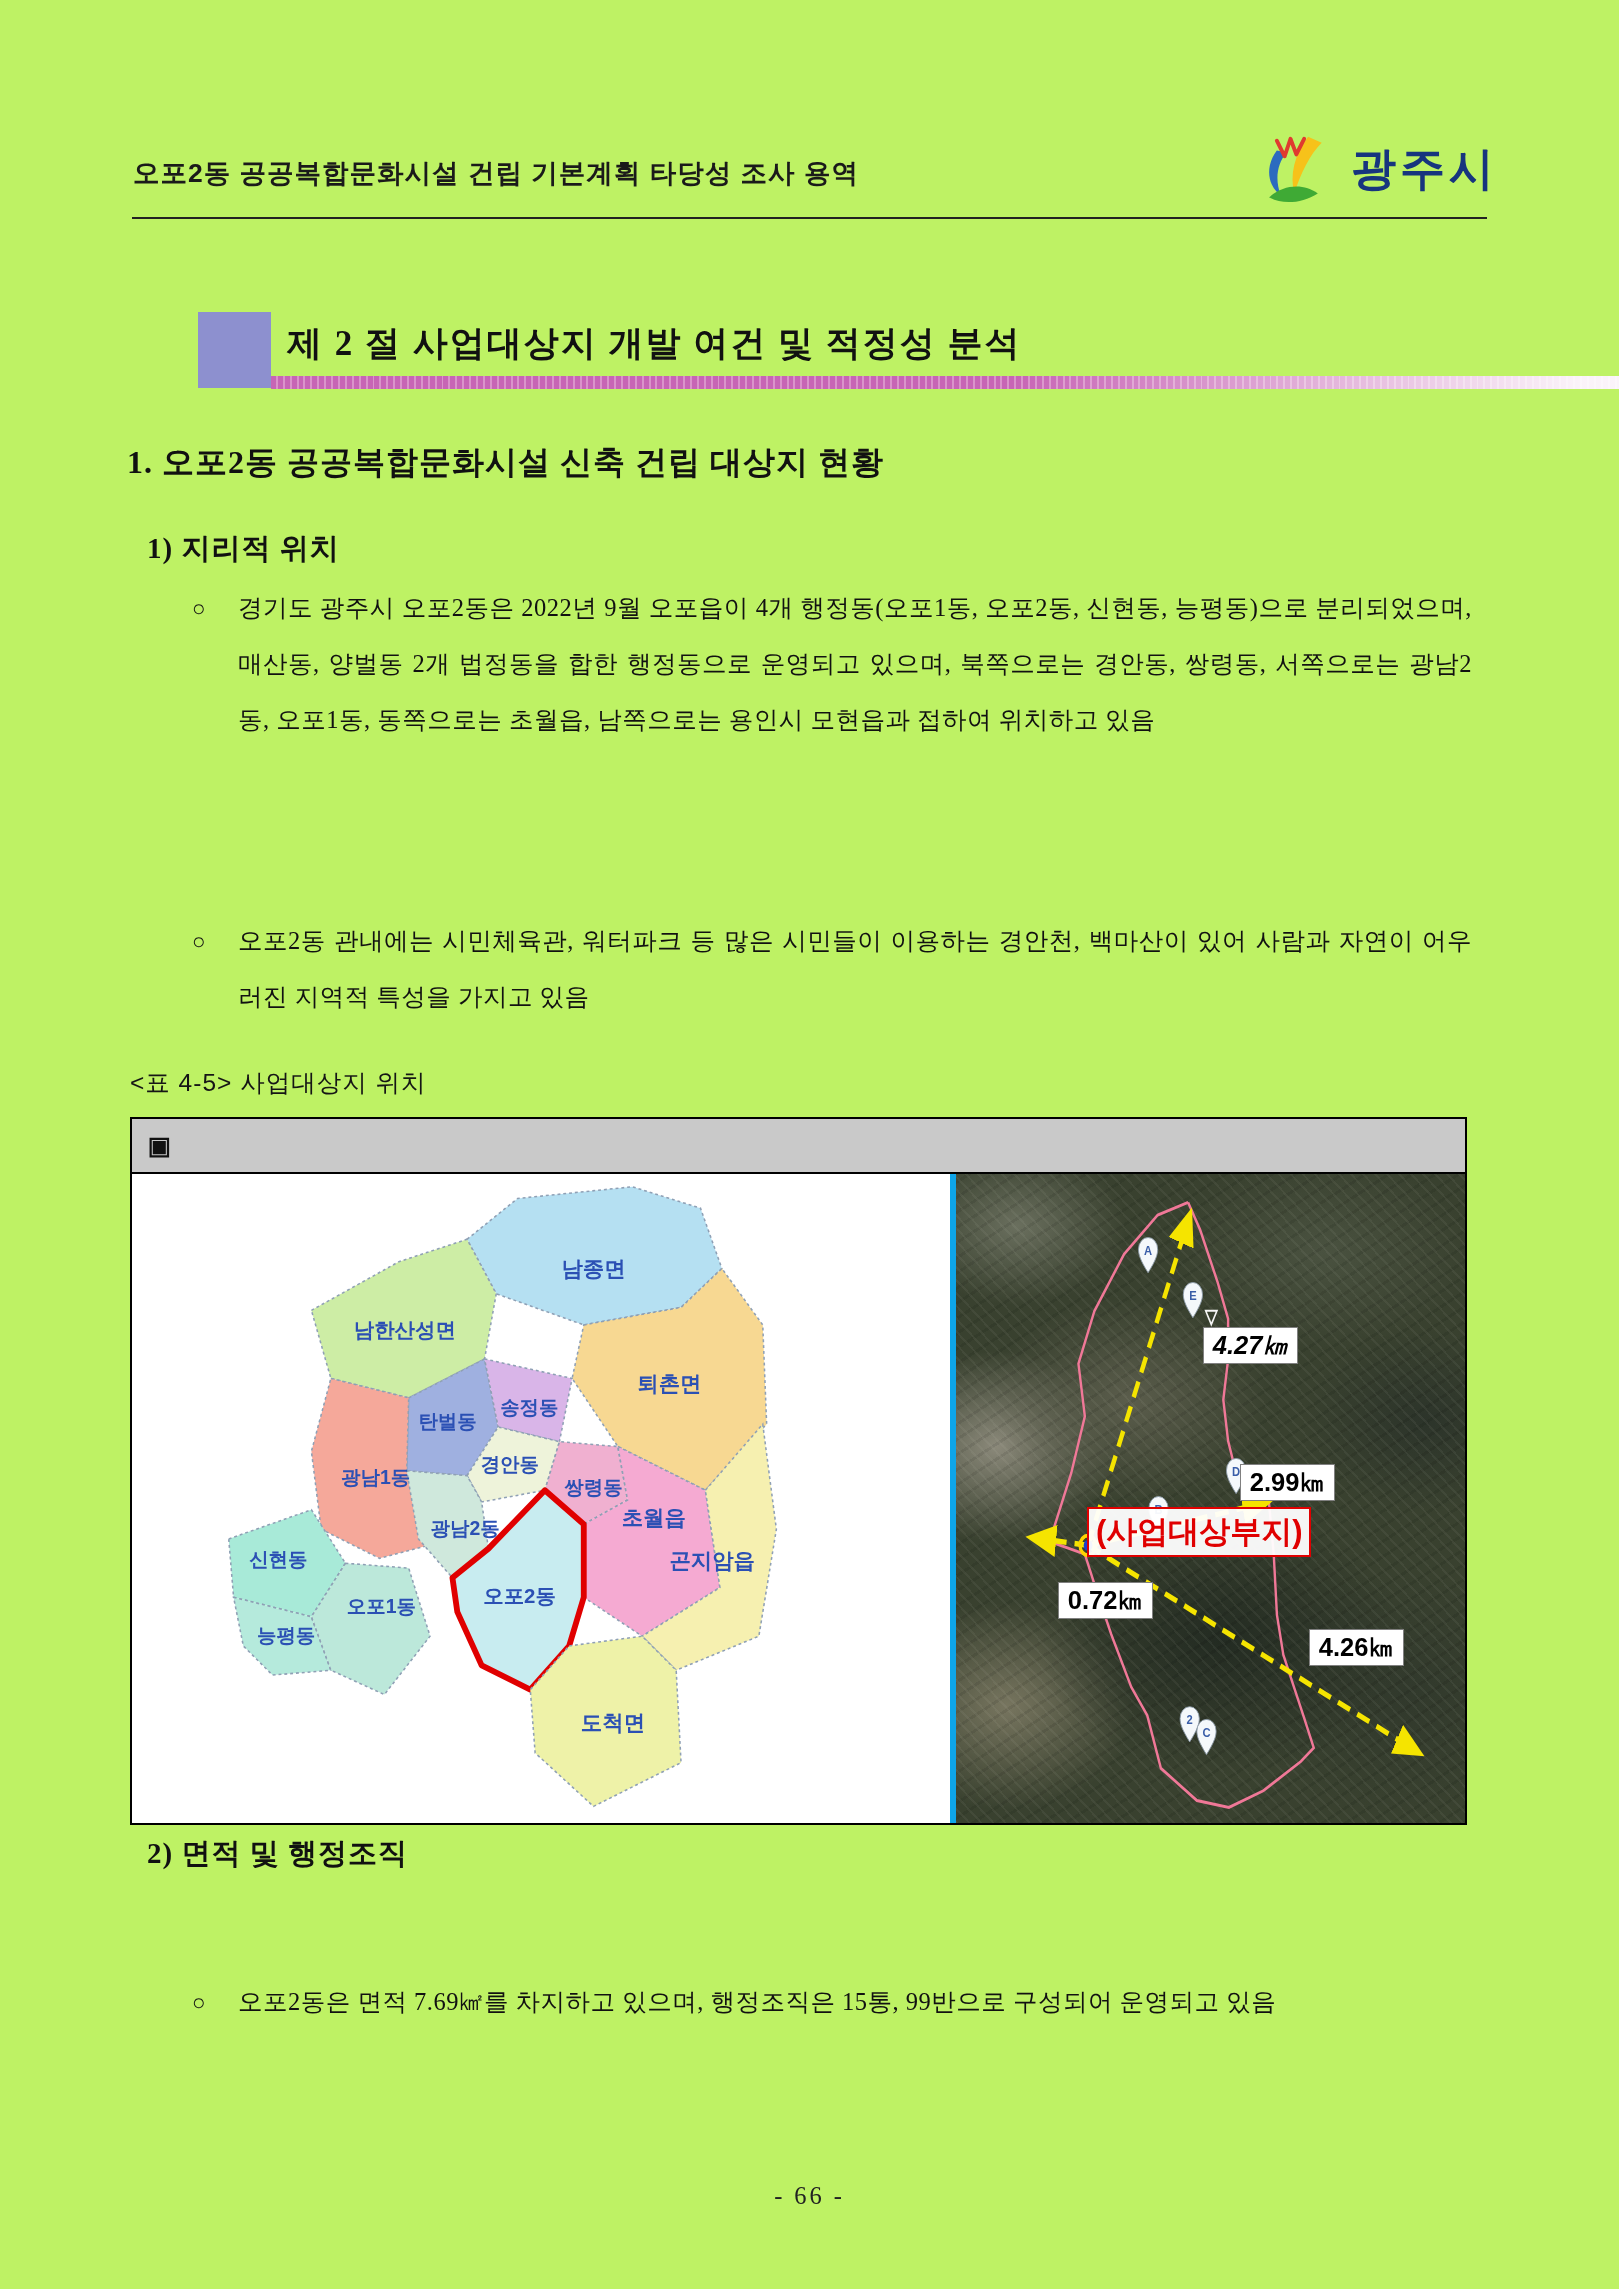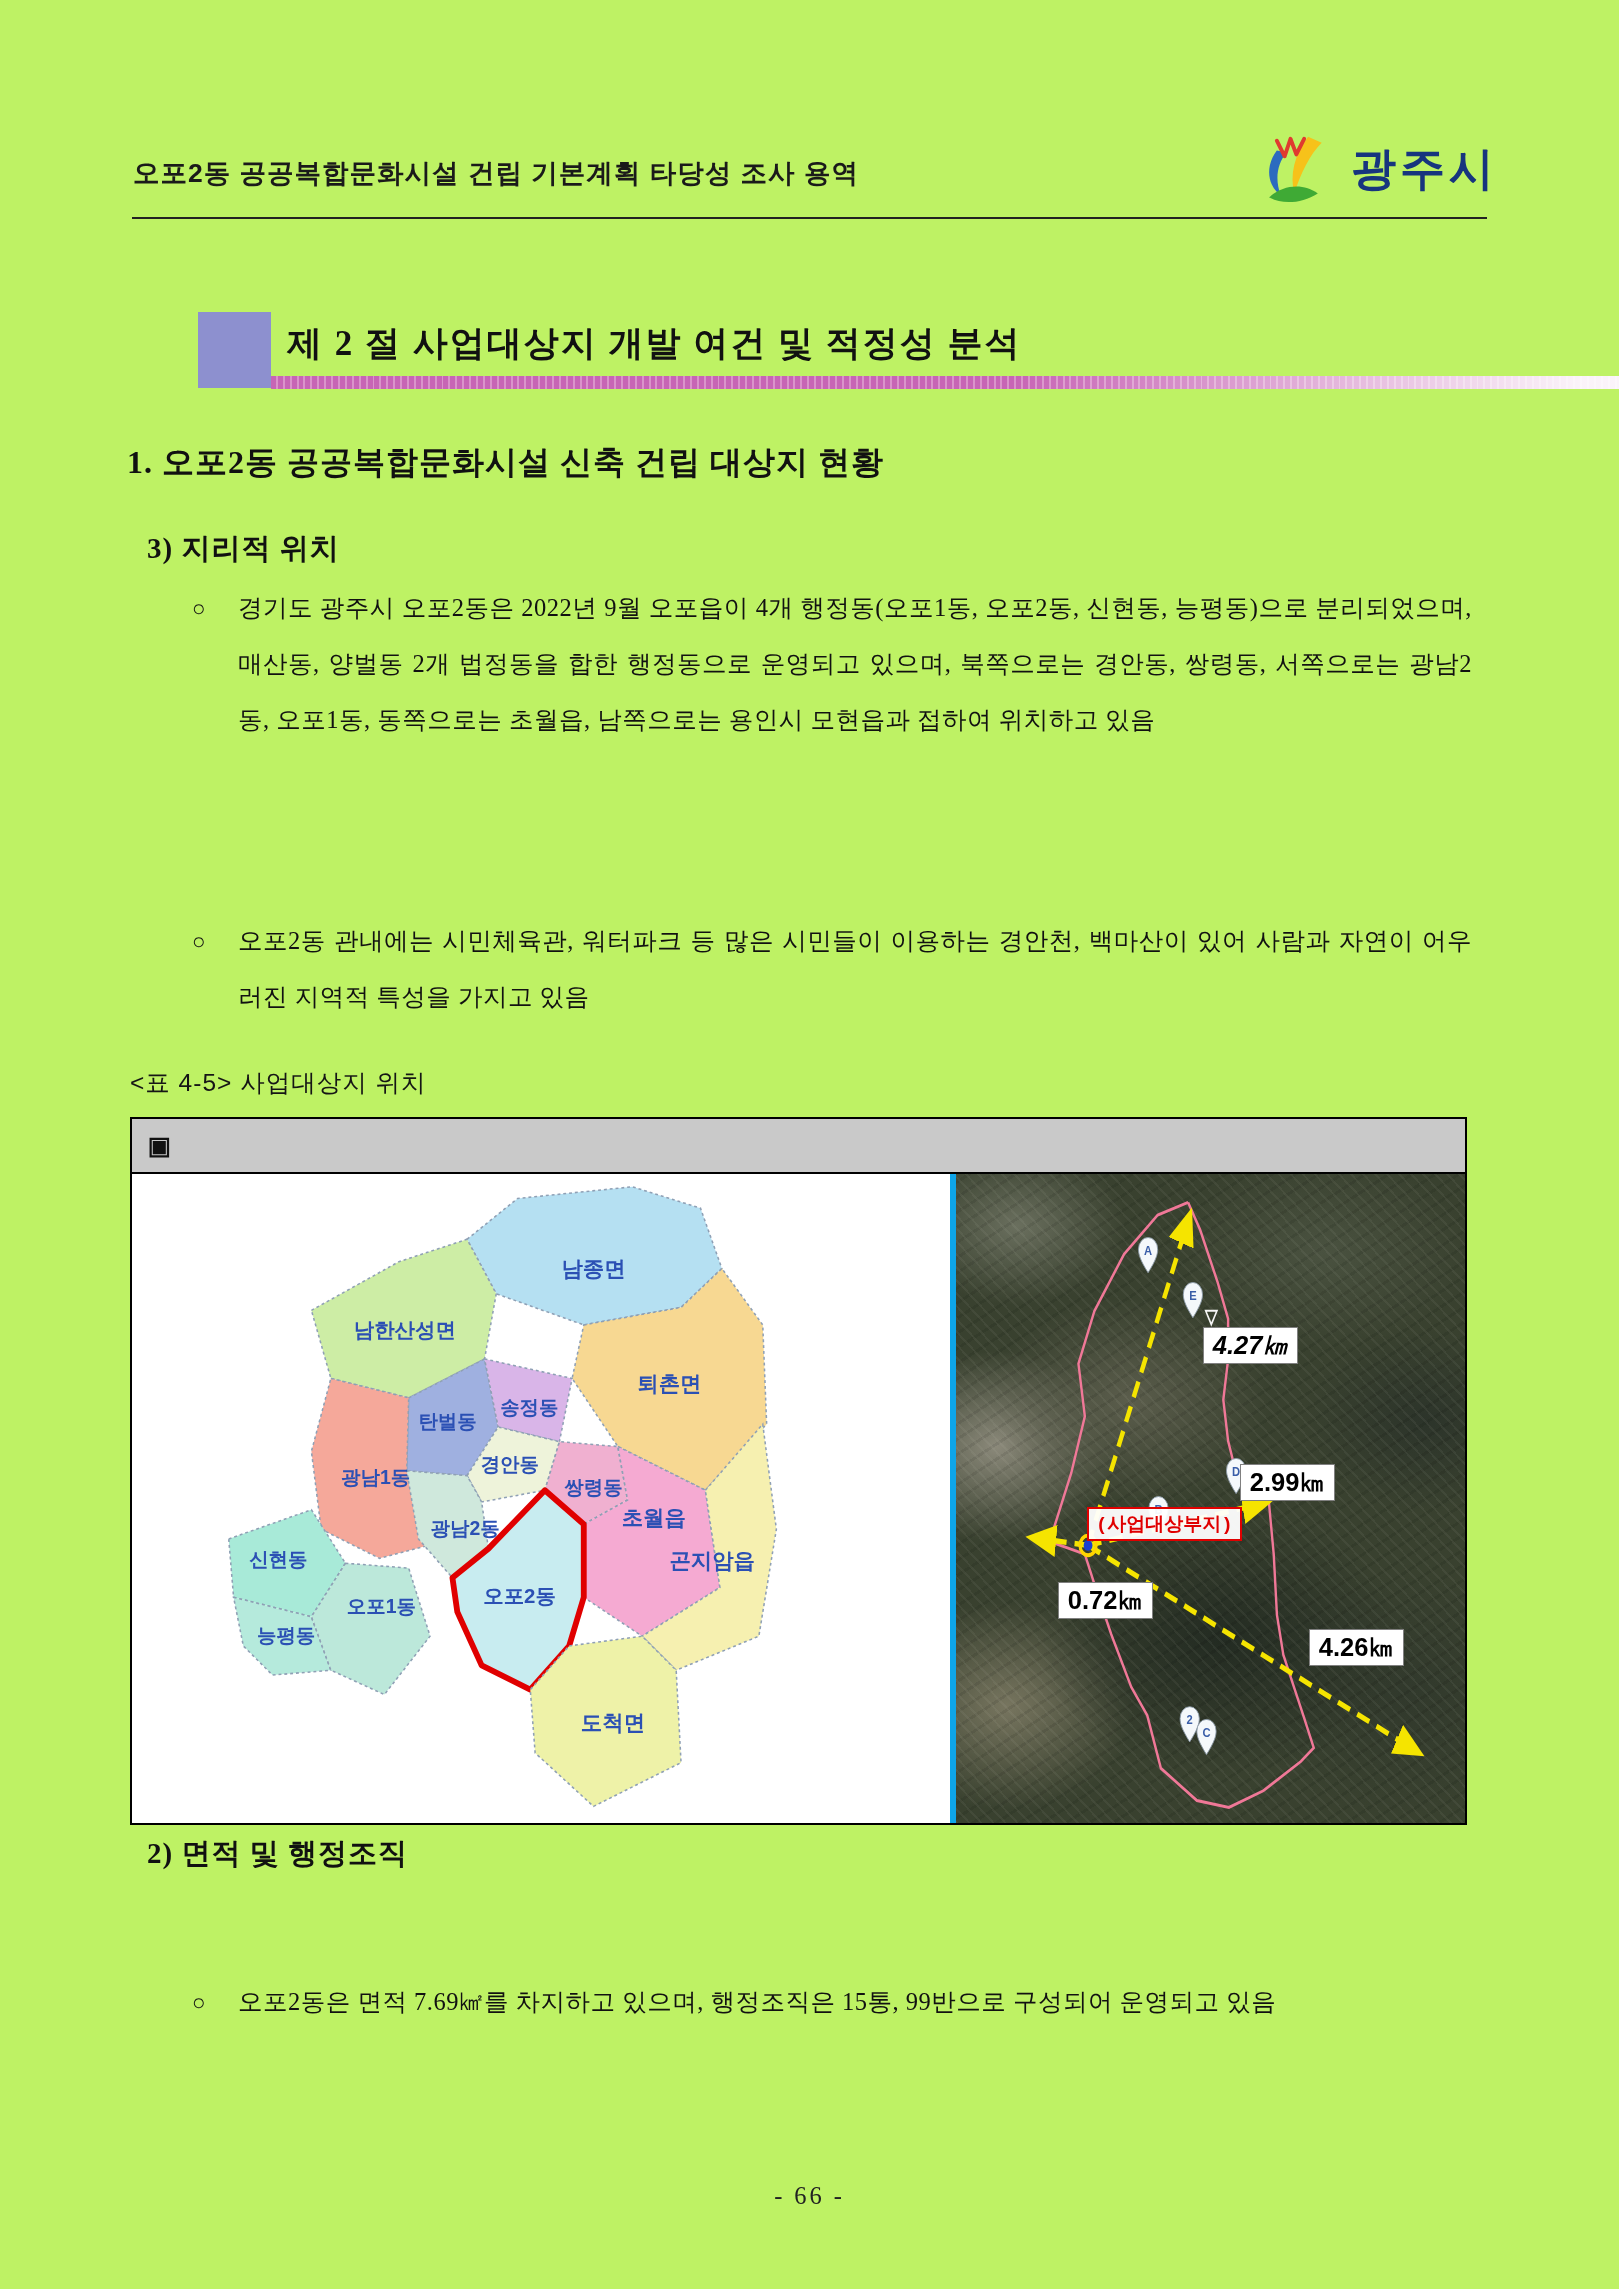--- a/index.html
+++ b/index.html
@@ -57,22 +57,22 @@
        radial-gradient(255px 196px at 88% 80%, #31392c 0%, rgba(0,0,0,0) 62%),
        #39412f;}
   .cell-sat .texture{position:absolute;inset:0;opacity:.25;
      background:repeating-linear-gradient(47deg,rgba(220,220,205,.25) 0 2px,rgba(0,0,0,0) 2px 8.8px),
                 repeating-linear-gradient(-33deg,rgba(0,0,0,.30) 0 2.9px,rgba(0,0,0,0) 2.9px 12.7px);}
   .sat-overlay{position:absolute;inset:0;width:100%;height:100%;}
   .sat-label{position:absolute;background:#fff;border:1px solid #808080;color:#000;
              font-family:"Liberation Sans",sans-serif;font-weight:bold;font-size:25.5px;
              line-height:1.2;padding:2px 8.8px;white-space:nowrap;}
   .site-label{position:absolute;background:rgba(255,255,255,.95);border:2px solid #e00000;
-              color:#e00000;font-family:Liberation Mono, monospace;font-weight:bold;
-              font-size:19px;padding:2px 6.9px;white-space:nowrap;}
+              color:#e00000;font-family:Liberation Sans, sans-serif;font-weight:bold;
+              font-size:31px;padding:2px 6.9px;white-space:nowrap;}
 
   .map-svg{position:absolute;left:41px;top:4.9px;}
   .map-label{font-family:"Liberation Sans",sans-serif;font-weight:bold;fill:#2b50b4;}
 
   .page-number{position:absolute;left:0;top:2182px;width:100%;text-align:center;
                font-size:24.5px;letter-spacing:2.9px;color:#222;}
 </style>
 </head>
 <body>
 
@@ -88,21 +88,21 @@
       <path d="M24,12 L32,28 L38,10 L44,26 L52,10" fill="none" stroke="#e03a2f" stroke-width="4" stroke-linecap="round" stroke-linejoin="round"></path>
     </svg>
     <span class="logo-text">광주시</span>
   </div>
 
   <div class="sec-block"></div>
   <div class="sec-bar"></div>
   <div class="sec-title">제 2 절 사업대상지 개발 여건 및 적정성 분석</div>
 
   <div class="h1">1. 오포2동 공공복합문화시설 신축 건립 대상지 현황</div>
-  <div class="h2 s1">3) 지리적 위치</div>
+  <div class="h2 s1">1) 지리적 위치</div>
 
   <div class="bullet b1">
     <span class="marker">○</span>
     <p>경기도 광주시 오포2동은 2022년 9월 오포읍이 4개 행정동(오포1동, 오포2동, 신현동, 능평동)으로 분리되었으며, 매산동, 양벌동 2개 법정동을 합한 행정동으로 운영되고 있으며, 북쪽으로는 경안동, 쌍령동, 서쪽으로는 광남2동, 오포1동, 동쪽으로는 초월읍, 남쪽으로는 용인시 모현읍과 접하여 위치하고 있음</p>
   </div>
   <div class="bullet b2">
     <span class="marker">○</span>
     <p>오포2동 관내에는 시민체육관, 워터파크 등 많은 시민들이 이용하는 경안천, 백마산이 있어 사람과 자연이 어우러진 지역적 특성을 가지고 있음</p>
   </div>
 

